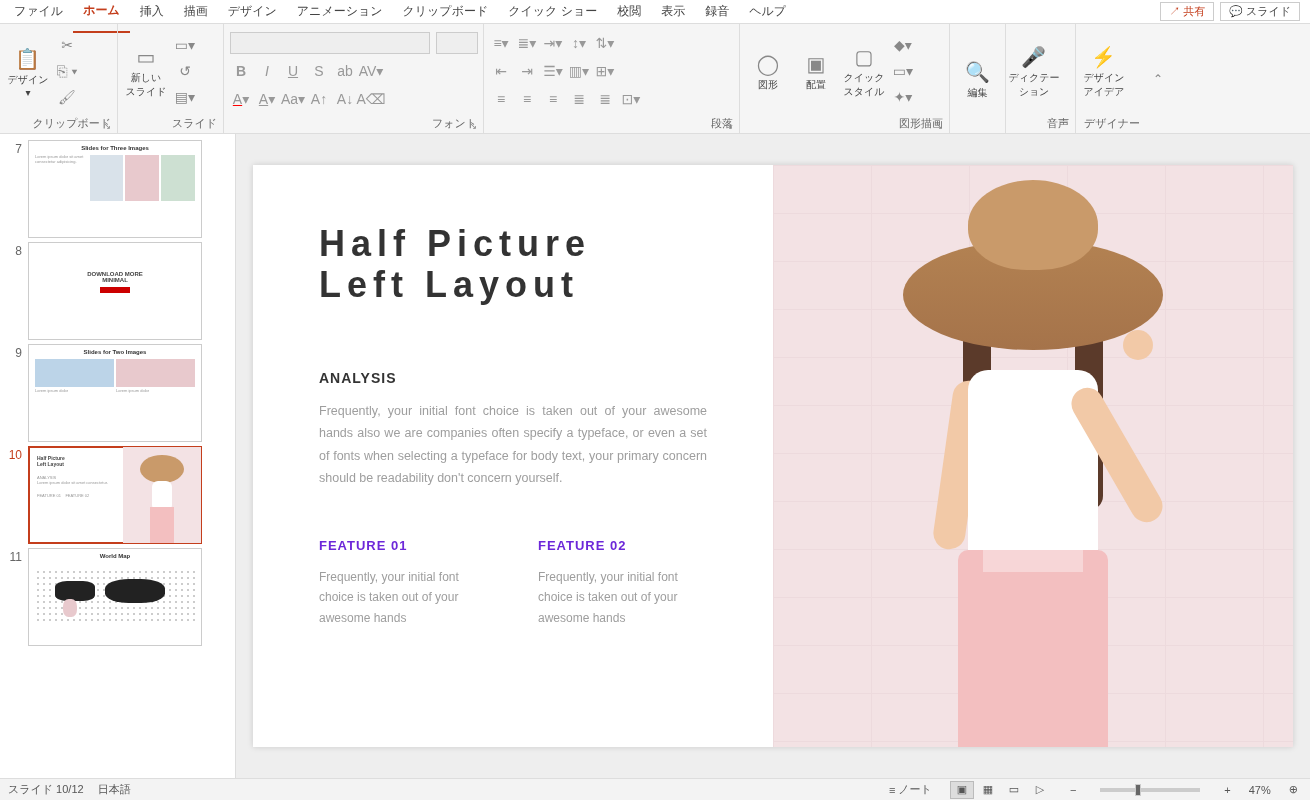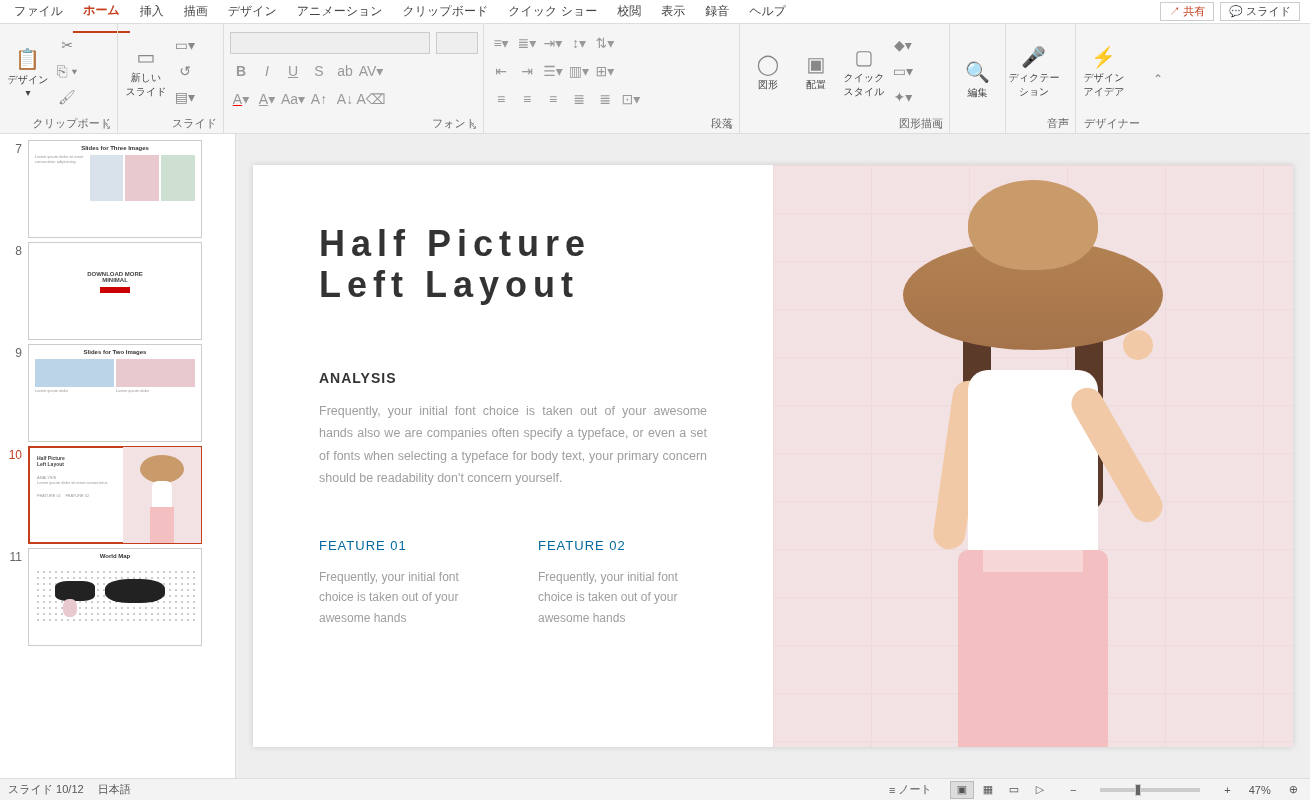--- a/index.html
+++ b/index.html
@@ -39,21 +39,21 @@
 .thumb.selected { outline: 2px solid #c43e1c; outline-offset: -2px; }
 
 
 .canvas-area { flex: 1; background: #eee; display: flex; align-items: center; justify-content: center; overflow: hidden; }
 .slide { width: 1040px; height: 582px; background: #fff; box-shadow: 0 0 6px rgba(0,0,0,.15); display: flex; }
 .slide-left { width: 520px; padding: 58px 66px 30px 66px; }
 .slide-title { font-size: 36px; font-weight: 700; letter-spacing: 6px; color: #333; line-height: 1.15; }
 .section-h { font-size: 14px; font-weight: 700; letter-spacing: 1px; color: #333; margin-top: 64px; }
 .body-txt { font-size: 12.5px; color: #9e9e9e; line-height: 1.8; margin-top: 14px; text-align: justify; }
 .features { display: flex; gap: 50px; margin-top: 48px; }
-.feat h4 { font-size: 13px; font-weight: 400; color: #0369a1; letter-spacing: 1px; }
+.feat h4 { font-size: 13px; font-weight: 700; color: #6d28d9; letter-spacing: 1px; }
 .feat p { font-size: 12px; color: #9e9e9e; line-height: 1.7; margin-top: 14px; max-width: 170px;}
 .slide-right { width: 520px; position: relative; background: #f3e2e4; overflow:hidden; }
 
 
 .brick-wall { position:absolute; inset:0; background:#f3e2e4; }
 .brick-wall::before { content:""; position:absolute; inset:0;
   background-image:
     repeating-linear-gradient(#e9d4d7 0 1px, transparent 1px 48px),
     repeating-linear-gradient(90deg,#e9d4d7 0 1px, transparent 1px 98px);
   opacity:.5;

